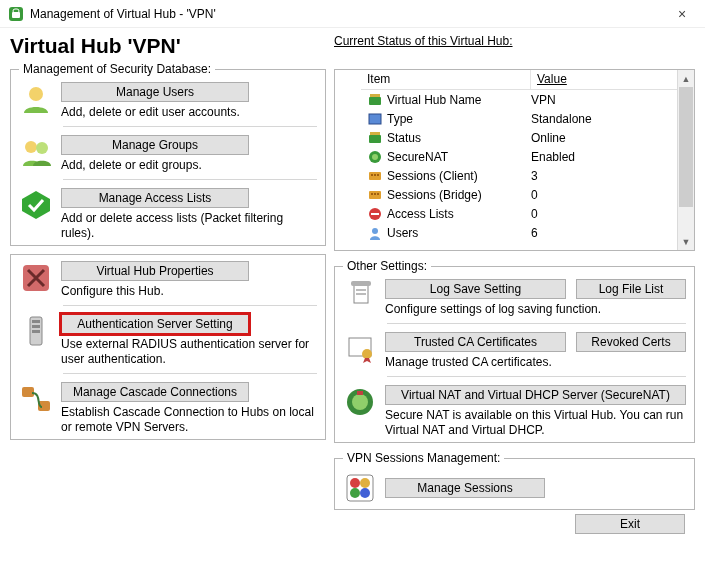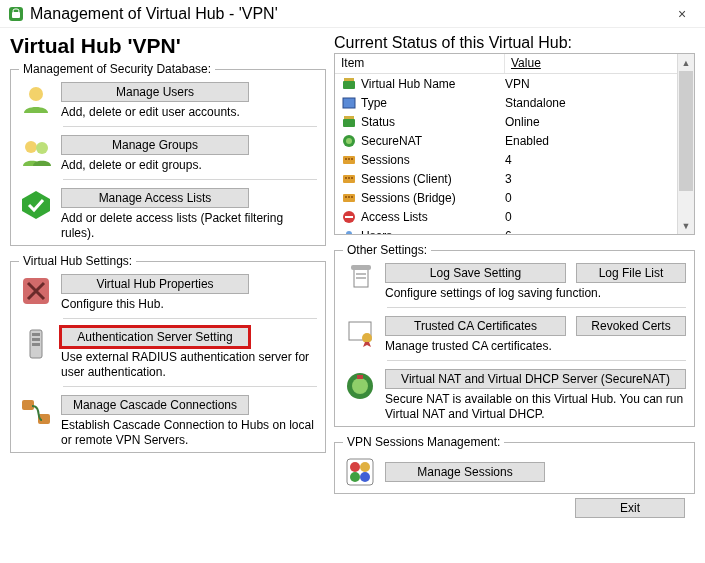--- a/index.html
+++ b/index.html
@@ -18,21 +18,21 @@
     display: flex;
     align-items: center;
     padding: 0 8px;
     border-bottom: 1px solid #eee;
   }
   .titlebar .app-icon {
     width: 16px; height: 16px;
     margin-right: 6px;
     display: inline-flex;
   }
-  .titlebar .title { flex: 1; font-size: 16px; }
+  .titlebar .title { flex: 1; font-size: 12px; }
   .titlebar .close {
     width: 30px; height: 100%;
     display: flex; align-items: center; justify-content: center;
     color: #444; font-size: 14px;
   }
   .content {
     display: flex;
     padding: 4px 10px 8px 10px;
     gap: 8px;
   }
@@ -74,32 +74,33 @@
     font-family: inherit;
     font-size: 12px;
     cursor: default;
     display: flex;
     align-items: center;
     justify-content: center;
   }
   .btn.wide { width: 188px; }
   .highlight-red { outline: 3px solid #d31919; outline-offset: -1px; }
   .desc { font-size: 12px; color: #000; line-height: 1.25; }
-  .subhead { font-size: 16px; margin: 2px 0 0 0; }
+  .subhead { font-size: 12px; margin: 2px 0 20px 0; text-decoration: underline; }
   hr.mgmt-sep {
     border: none;
     border-top: 1px solid #d6d6d6;
     margin: 4px 0 8px 44px;
   }
 
   
   .status-box {
     border: 1px solid #b6b6b6;
     margin-top: 1px;
     margin-bottom: 8px;
+    padding-left: 26px;
   }
   .status-scroll {
     position: relative;
     height: 180px;
     display: flex;
   }
   .status-table {
     flex: 1;
     overflow: hidden;
   }
@@ -227,21 +228,20 @@
             </svg>
         </div>
         <div class="row-body">
           <button class="btn wide">Manage Access Lists</button>
           <div class="desc">Add or delete access lists (Packet filtering rules).</div>
         </div>
       </div>
     </fieldset>
 
     <fieldset>
-      <legend>Virtual Hub Settings:</legend>
 
       <div class="row">
         <div class="row-icon">
           <svg width="32" height="32">
               <rect x="3" y="3" width="26" height="26" rx="4" fill="#d26a6a"></rect>
               <path d="M8 8l16 16M24 8L8 24" stroke="#6a2a2a" stroke-width="3"></path>
             </svg>
         </div>
         <div class="row-body">
           <button class="btn wide">Virtual Hub Properties</button>
@@ -333,32 +333,20 @@
               </div>
               <div class="status-row">
                 <span class="ic">
                   <svg width="16" height="16">
                     <rect x="2" y="4" width="12" height="8" rx="1" fill="#e0a030"></rect>
                     <rect x="4" y="6" width="2" height="2" fill="#a06010"></rect>
                     <rect x="7" y="6" width="2" height="2" fill="#a06010"></rect>
                     <rect x="10" y="6" width="2" height="2" fill="#a06010"></rect>
                   </svg>
                 </span>
-                <span class="lbl">Sessions</span>
-                <span class="val">4</span>
-              </div>
-              <div class="status-row">
-                <span class="ic">
-                  <svg width="16" height="16">
-                    <rect x="2" y="4" width="12" height="8" rx="1" fill="#e0a030"></rect>
-                    <rect x="4" y="6" width="2" height="2" fill="#a06010"></rect>
-                    <rect x="7" y="6" width="2" height="2" fill="#a06010"></rect>
-                    <rect x="10" y="6" width="2" height="2" fill="#a06010"></rect>
-                  </svg>
-                </span>
                 <span class="lbl">Sessions (Client)</span>
                 <span class="val">3</span>
               </div>
               <div class="status-row">
                 <span class="ic">
                   <svg width="16" height="16">
                     <rect x="2" y="4" width="12" height="8" rx="1" fill="#e0a030"></rect>
                     <rect x="4" y="6" width="2" height="2" fill="#a06010"></rect>
                     <rect x="7" y="6" width="2" height="2" fill="#a06010"></rect>
                     <rect x="10" y="6" width="2" height="2" fill="#a06010"></rect>

